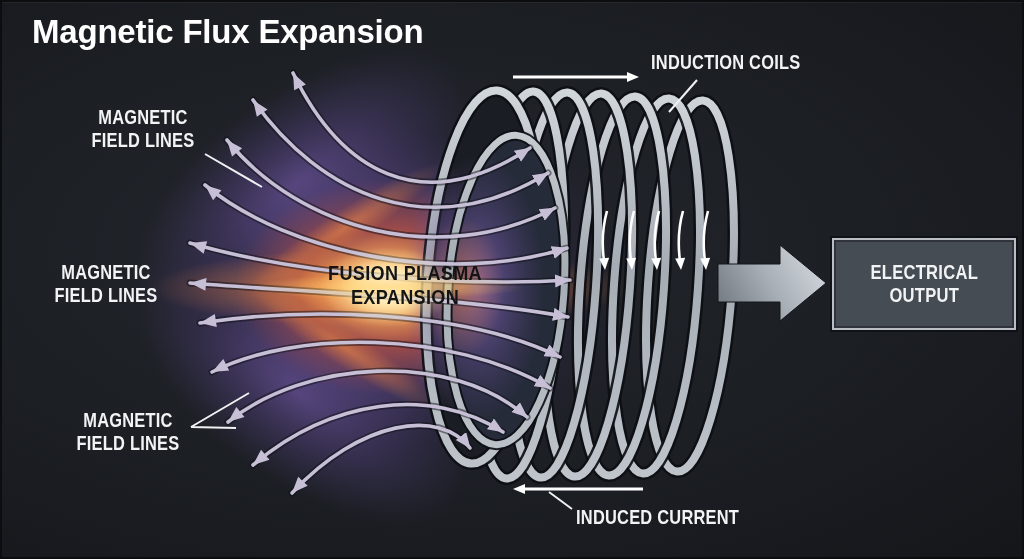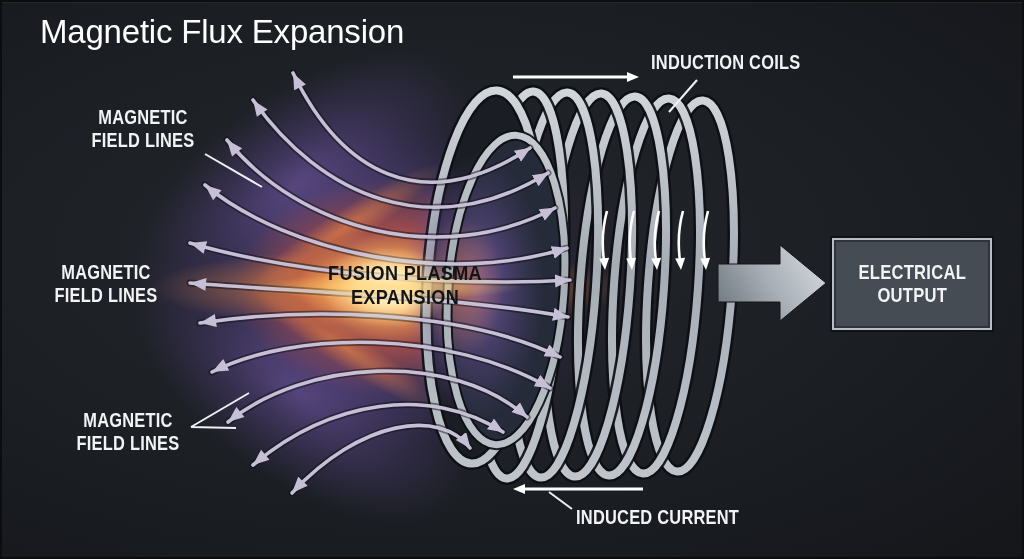--- a/index.html
+++ b/index.html
@@ -17,26 +17,26 @@
   .tube{stroke:url(#coilGrad);stroke-width:8;fill:none;}
   .tube-dark.thin{stroke-width:11;}
   .tube.thin{stroke-width:7;}
   .wa{stroke:var(--annotation-arrow,#fff);stroke-width:3;fill:none;}
   .wa2{stroke:var(--annotation-arrow,#fff);stroke-width:2.6;fill:none;}
   .wa-head{fill:var(--annotation-arrow,#fff);}
   .ptr{stroke:#eef0f2;stroke-width:2;fill:none;}
   .lbl{position:absolute;color:var(--label-text,#f2f3f4);font-weight:bold;font-size:20px;
        line-height:23px;text-align:center;letter-spacing:.3px;transform:scaleX(.82);}
   .lbl.left-anchor{transform-origin:left center;text-align:left;white-space:nowrap;}
-  .title{position:absolute;left:40px;top:13px;color:var(--title-text,#fff);
-         font-weight:normal;font-size:33px;letter-spacing:-.2px;}
+  .title{position:absolute;left:32px;top:13px;color:var(--title-text,#fff);
+         font-weight:bold;font-size:33px;letter-spacing:-.2px;}
   .plasma-lbl{position:absolute;left:303px;top:261px;width:204px;text-align:center;
          color:var(--plasma-text,#141414);font-weight:bold;font-size:21px;line-height:23.5px;
          letter-spacing:.4px;transform:scaleX(.86);}
-  .outbox{position:absolute;left:832px;top:238px;width:160px;height:92px;box-sizing:border-box;
+  .outbox{position:absolute;left:832px;top:238px;width:184px;height:92px;box-sizing:border-box;
          background:var(--output-box-fill,#454c54);border:2px solid var(--output-box-border,#b9bec4);
          box-shadow:0 0 0 2px rgba(8,10,12,.55), inset 0 0 0 2px rgba(8,10,12,.35);
          display:flex;align-items:center;justify-content:center;}
   .outbox .txt{color:var(--label-text,#f2f3f4);font-weight:bold;font-size:19.5px;line-height:23px;
          text-align:center;letter-spacing:.3px;transform:scaleX(.85);}
 </style>
 </head>
 <body>
 
 <div class="stage">

